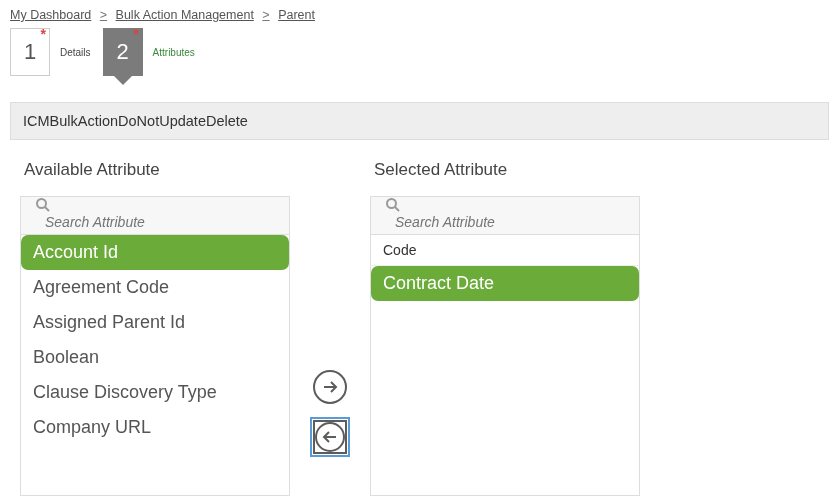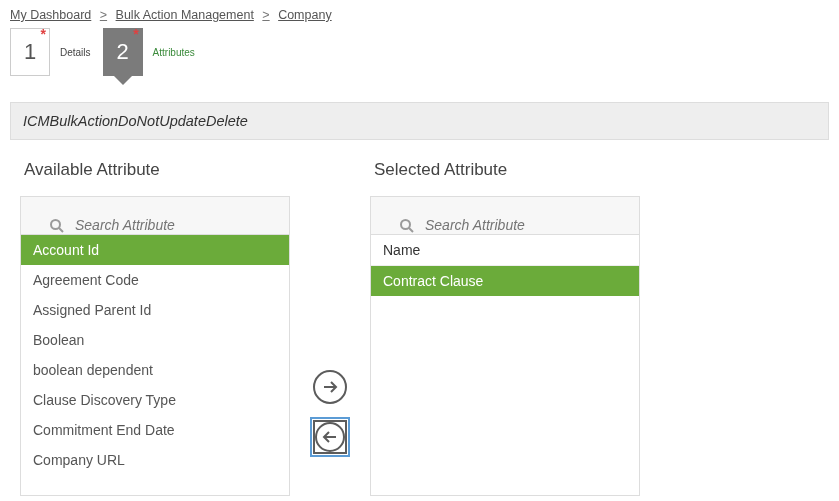--- a/index.html
+++ b/index.html
@@ -60,21 +60,20 @@
     color: #444;
   }
   .step-label.active { color: #3a8a3a; }
   .header-bar {
     margin: 12px 10px 0 10px;
     background: #eeeeee;
     border: 1px solid #ddd;
     padding: 10px 12px;
     font-size: 14.5px;
     color: #333;
-    font-style: italic;
   }
   .panels {
     display: flex;
     padding: 20px 20px 0 20px;
     align-items: flex-start;
   }
   .panel {
     display: flex;
     flex-direction: column;
   }
@@ -85,22 +84,23 @@
     color: #444;
     margin: 0 0 16px 4px;
   }
   .search-wrap {
     position: relative;
     border: 1px solid #ddd;
     border-bottom: none;
     background: #f7f7f7;
     height: 38px;
     display: flex;
-    align-items: flex-end;
-    padding: 0 28px;
+    align-items: flex-start;
+    padding: 0 14px;
+    flex-direction: column;
   }
   .search-wrap svg { flex: none; }
   .search-input {
     border: none;
     background: transparent;
     outline: none;
     font-size: 14px;
     color: #666;
     margin-left: 8px;
     width: 100%;
@@ -110,24 +110,25 @@
     border: 1px solid #ddd;
     height: 262px;
     overflow-y: scroll;
     background: #fff;
   }
   .listbox.selected-box {
     overflow-y: auto;
   }
   .list-item {
     padding: 7px 12px;
-    font-size: 14px;
+    font-size: 18px;
     color: #555;
     cursor: pointer;
     white-space: nowrap;
+    border-radius: 7px;
   }
   .list-item.selected {
     background: #6bab3a;
     color: #fff;
   }
   .list-header {
     padding: 7px 12px;
     font-size: 14px;
     color: #333;
     border-bottom: 1px solid #eee;
@@ -170,21 +171,21 @@
   .listbox::-webkit-scrollbar-thumb { background: #c4c4c4; }
 </style>
 </head>
 <body>
 
 <div class="breadcrumb">
   <span>My Dashboard</span>
   <span class="sep">&gt;</span>
   <span>Bulk Action Management</span>
   <span class="sep">&gt;</span>
-  <span>Company</span>
+  <span>Parent</span>
 </div>
 
 <div class="wizard">
   <div class="step">
     <div class="step-num">
       <span>1</span>
       <span class="ast">*</span>
     </div>
     <div class="step-label">Details</div>
   </div>
@@ -211,23 +212,21 @@
         <circle cx="6.5" cy="6.5" r="4.5" stroke="#9a9a9a" stroke-width="2" fill="none"></circle>
         <line x1="10" y1="10" x2="14" y2="14" stroke="#9a9a9a" stroke-width="2"></line>
       </svg>
       <input class="search-input" placeholder="Search Attribute" style="">
     </div>
     <div class="listbox">
       <div class="list-item selected">Account Id</div>
       <div class="list-item">Agreement Code</div>
       <div class="list-item">Assigned Parent Id</div>
       <div class="list-item">Boolean</div>
-      <div class="list-item">boolean dependent</div>
       <div class="list-item">Clause Discovery Type</div>
-      <div class="list-item">Commitment End Date</div>
       <div class="list-item">Company URL</div>
     </div>
   </div>
 
   <div class="middle-controls">
     <div class="circle-btn">
       <svg width="18" height="18" viewBox="0 0 18 18">
         <line x1="3" y1="9" x2="14" y2="9" stroke="#5c5c5c" stroke-width="2"></line>
         <polyline points="10,4 15,9 10,14" fill="none" stroke="#5c5c5c" stroke-width="2"></polyline>
       </svg>
@@ -245,18 +244,18 @@
   <div class="panel panel-right">
     <div class="panel-title">Selected Attribute</div>
     <div class="search-wrap">
       <svg width="16" height="16" viewBox="0 0 16 16">
         <circle cx="6.5" cy="6.5" r="4.5" stroke="#9a9a9a" stroke-width="2" fill="none"></circle>
         <line x1="10" y1="10" x2="14" y2="14" stroke="#9a9a9a" stroke-width="2"></line>
       </svg>
       <input class="search-input" placeholder="Search Attribute" style="">
     </div>
     <div class="listbox selected-box">
-      <div class="list-header">Name</div>
-      <div class="list-item selected">Contract Clause</div>
+      <div class="list-header">Code</div>
+      <div class="list-item selected">Contract Date</div>
     </div>
   </div>
 
 </div>
 
 </body></html>

